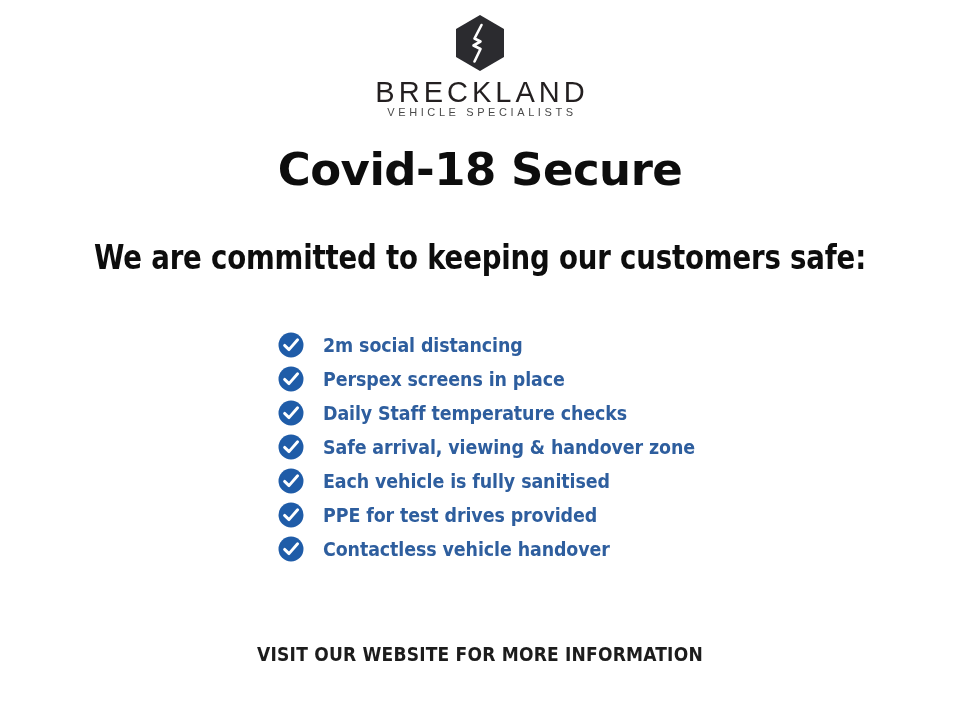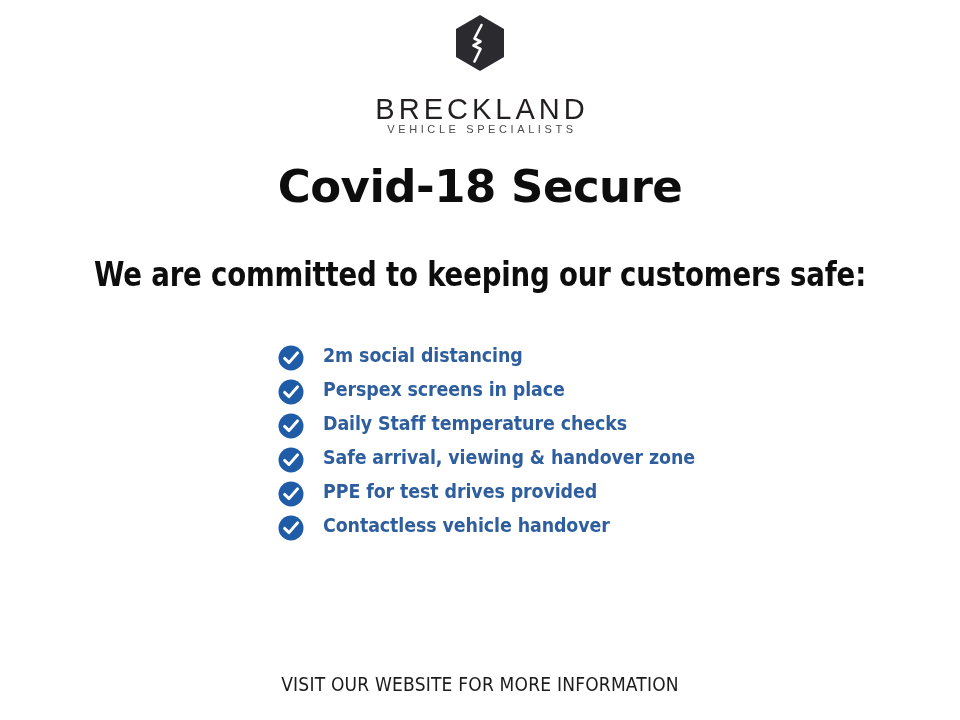--- a/index.html
+++ b/index.html
@@ -29,21 +29,21 @@
     display: flex;
     flex-direction: column;
     align-items: center;
   }
   .logo-mark {
     width: 54px;
     height: 58px;
     display: block;
   }
   .wordmark {
-    margin-top: 23px;
+    margin-top: 6px;
     font-family: "Liberation Sans", sans-serif;
     font-size: 29px;
     font-weight: 400;
     letter-spacing: 4.0px;
     color: #231f20;
     line-height: 1;
     text-indent: 4px;
   }
   .tagline {
     margin-top: 0;
@@ -84,20 +84,21 @@
     padding: 0;
     margin-left: 0;
     margin-right: 0;
     width: 440px;
     align-self: center;
     position: relative;
     left: 18px;
   }
   .check-item {
     display: flex;
+    align-items: center;
     height: 34px;
   }
   .check-icon {
     flex: 0 0 auto;
     width: 26px;
     height: 26px;
     margin-right: 19px;
   }
   .check-icon svg {
     display: block;
@@ -114,25 +115,25 @@
     letter-spacing: -0.1px;
     transform: scaleX(0.97);
     transform-origin: left center;
   }
 
   
   .footer-note {
     position: absolute;
     left: 0;
     right: 0;
-    top: 675px;
+    top: 645px;
     text-align: center;
     font-family: "DejaVu Sans Condensed", "DejaVu Sans", sans-serif;
     font-size: 19px;
-    font-weight: normal;
+    font-weight: bold;
     color: #1c1c1c;
     letter-spacing: 0.2px;
     line-height: 1;
   }
 </style>
 </head>
 <body>
 
 <div class="poster">
 
@@ -187,20 +188,29 @@
       </span>
       <span class="check-label">Safe arrival, viewing &amp; handover zone</span>
     </li>
     <li class="check-item">
       <span class="check-icon">
         <svg viewBox="0 0 26 26" xmlns="http://www.w3.org/2000/svg">
           <circle cx="13" cy="13" r="12.5" fill="#1f5ca8"></circle>
           <path d="M6.6 13.4 L11 17.6 L19.6 7.8" fill="none" stroke="#ffffff" stroke-width="2.9" stroke-linecap="round" stroke-linejoin="round"></path>
         </svg>
       </span>
+      <span class="check-label">Each vehicle is fully sanitised</span>
+    </li>
+    <li class="check-item">
+      <span class="check-icon">
+        <svg viewBox="0 0 26 26" xmlns="http://www.w3.org/2000/svg">
+          <circle cx="13" cy="13" r="12.5" fill="#1f5ca8"></circle>
+          <path d="M6.6 13.4 L11 17.6 L19.6 7.8" fill="none" stroke="#ffffff" stroke-width="2.9" stroke-linecap="round" stroke-linejoin="round"></path>
+        </svg>
+      </span>
       <span class="check-label">PPE for test drives provided</span>
     </li>
     <li class="check-item">
       <span class="check-icon">
         <svg viewBox="0 0 26 26" xmlns="http://www.w3.org/2000/svg">
           <circle cx="13" cy="13" r="12.5" fill="#1f5ca8"></circle>
           <path d="M6.6 13.4 L11 17.6 L19.6 7.8" fill="none" stroke="#ffffff" stroke-width="2.9" stroke-linecap="round" stroke-linejoin="round"></path>
         </svg>
       </span>
       <span class="check-label">Contactless vehicle handover</span>

